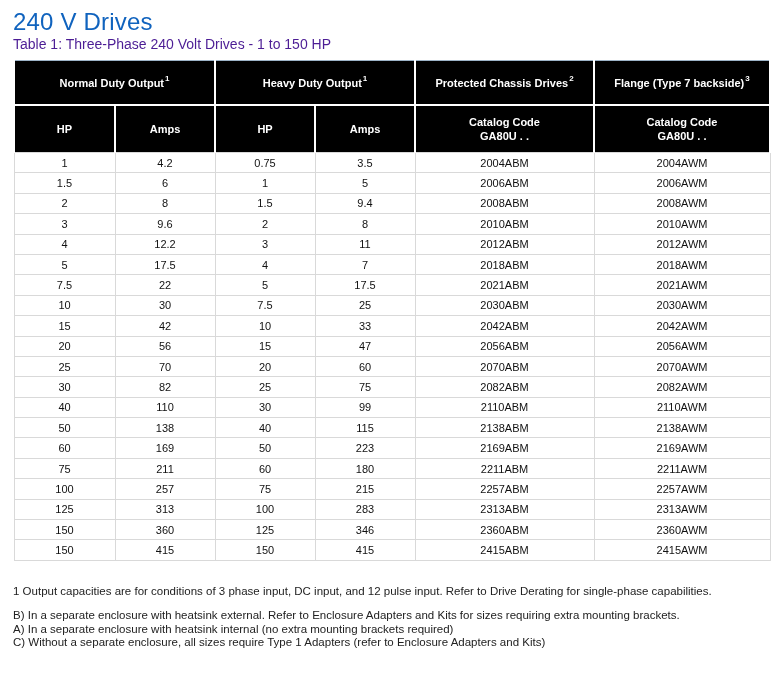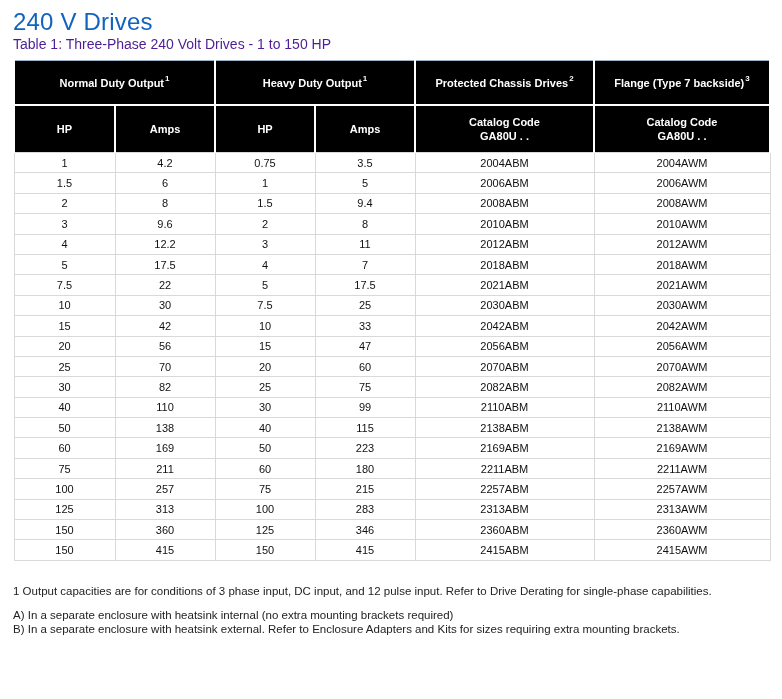--- a/index.html
+++ b/index.html
@@ -297,18 +297,19 @@
           <td>2415AWM</td>
         </tr>
       </tbody>
   </table>
 
   <div class="footnotes">
       <div class="footnote">
         <div>1 Output capacities are for conditions of 3 phase input, DC input, and 12 pulse input. Refer to Drive Derating for single-phase capabilities.</div>
       </div>
       <div class="footnote">
+        <div>B) In a separate enclosure with heatsink external. Refer to Enclosure Adapters and Kits for sizes requiring extra mounting brackets.</div>
         <div>A) In a separate enclosure with heatsink internal (no extra mounting brackets required)</div>
-        <div>B) In a separate enclosure with heatsink external. Refer to Enclosure Adapters and Kits for sizes requiring extra mounting brackets.</div>
+        <div>C) Without a separate enclosure, all sizes require Type 1 Adapters (refer to Enclosure Adapters and Kits)</div>
       </div>
     </div>
 
 </div>
 
 </body></html>

